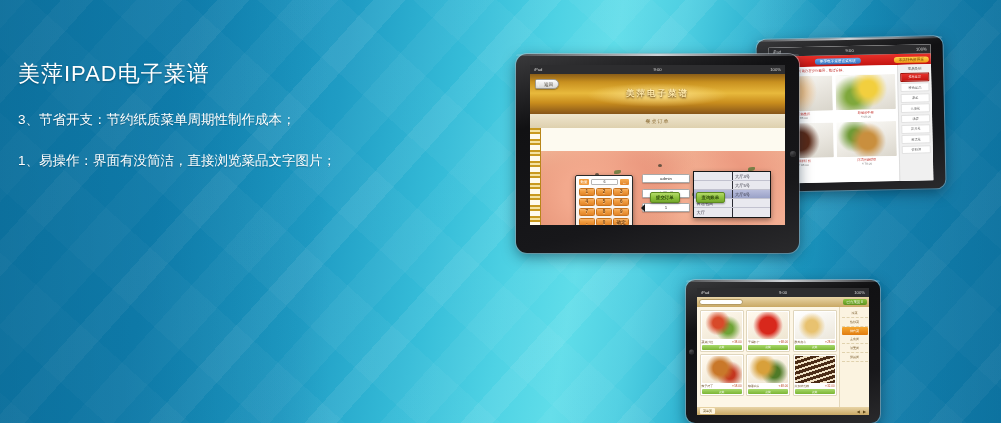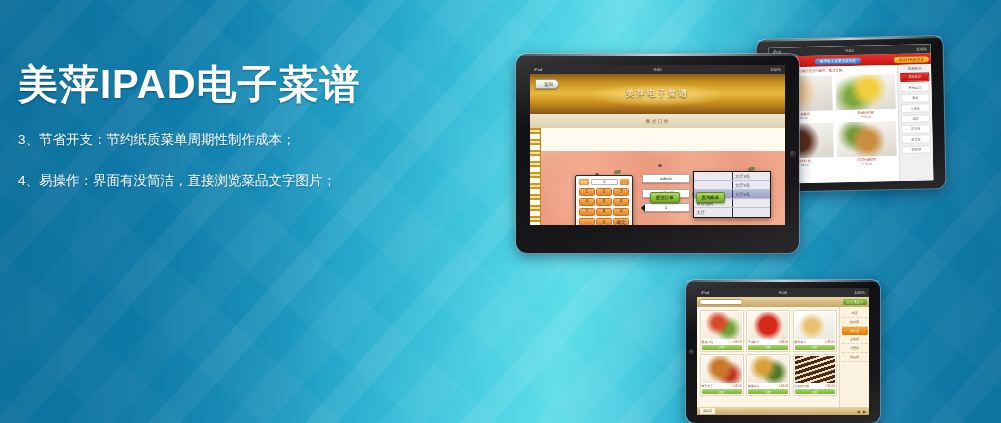--- a/index.html
+++ b/index.html
@@ -61,22 +61,22 @@
   .vignette-r {
     position:absolute; right:0; top:0; width:240px; height:423px;
     background:linear-gradient(270deg, rgba(8,98,140,.45), rgba(8,98,140,0));
     pointer-events:none;
   }
 
   
   #copy { position:absolute; left:18px; top:62px; width:430px; z-index:6; }
   #headline {
     color:#ffffff;
-    font-size:40px;
-    font-weight:bold;
+    font-size:22px;
+    font-weight:normal;
     letter-spacing:1px;
     line-height:1.1;
     text-shadow:0 1px 2px rgba(0,40,60,.45);
     white-space:nowrap;
   }
   .bullet {
     color:#ffffff;
     font-size:13.5px;
     line-height:1;
     margin-top:27px;
@@ -307,21 +307,21 @@
 
 <div id="banner">
   <div class="stripes"></div>
   <div class="stripes2"></div>
   <div class="vignette-l"></div>
   <div class="vignette-r"></div>
 
   <div id="copy">
     <div id="headline">美萍IPAD电子菜谱</div>
     <div class="bullet">3、节省开支：节约纸质菜单周期性制作成本；</div>
-    <div class="bullet">4、易操作：界面有没简洁，直接浏览菜品文字图片；</div>
+    <div class="bullet">1、易操作：界面有没简洁，直接浏览菜品文字图片；</div>
   </div>
 
   <div class="tablet" id="tablet-main">
     <div class="bezel">
       <div class="screen" id="screen-main">
 
         <div class="ios-bar">
           <span>iPad</span>
           <span class="mid">9:00</span>
           <span>100%</span>

